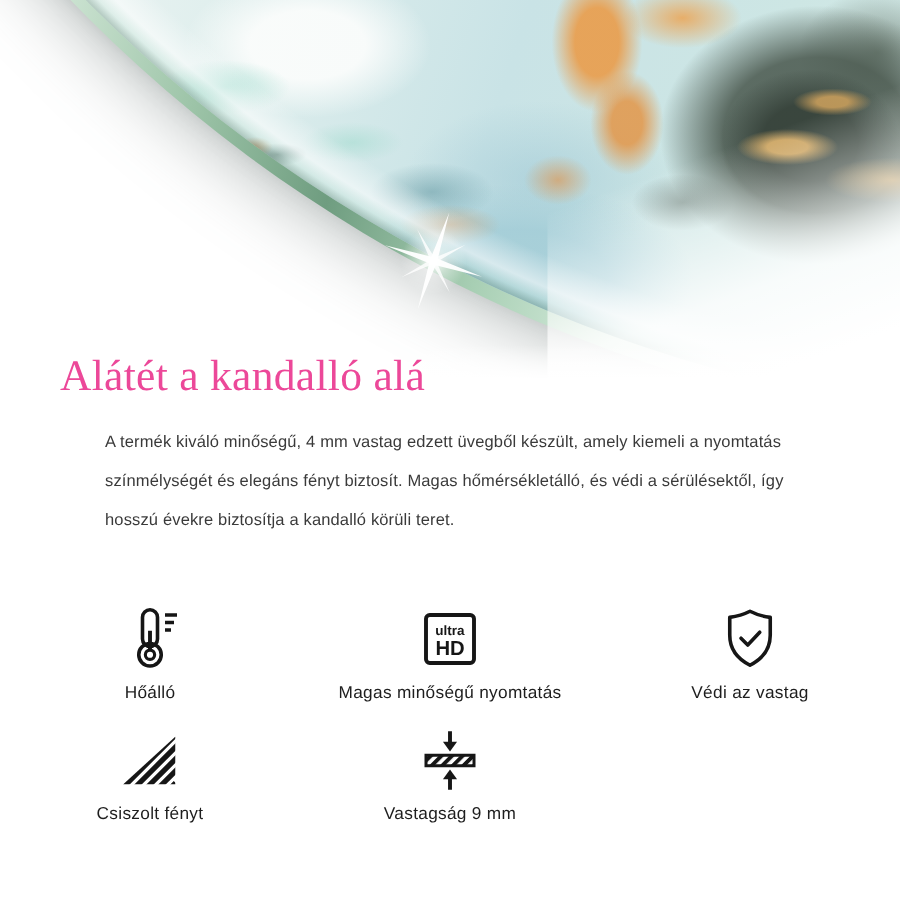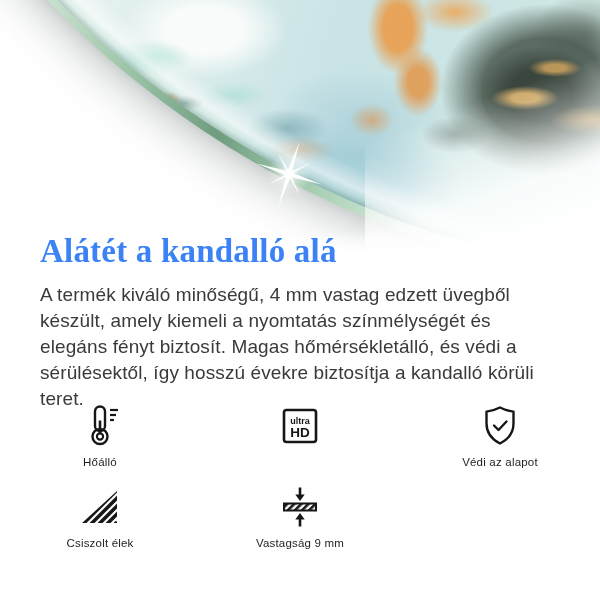--- a/index.html
+++ b/index.html
@@ -63,26 +63,26 @@
   }
   .fade-bottom {
     position:absolute; left:0; bottom:0; width:600px; height:22px;
     background: linear-gradient(to bottom, rgba(255,255,255,0), rgba(255,255,255,0.95));
   }
 
   
   .content { position:absolute; left:40px; top:233px; width:520px; }
   h1 {
     font-family:"Liberation Serif", "DejaVu Serif", serif;
-    font-weight:700; font-size:33px; line-height:37px;
-    color:#3b82f6; letter-spacing:0.2px;
+    font-weight:400; font-size:29px; line-height:37px;
+    color:#ec4899; letter-spacing:0.2px;
   }
   .content p {
     margin-top:12px;
-    font-size:19px; line-height:26px; color:#3a3a3a; letter-spacing:0.1px;
+    font-size:11px; line-height:26px; color:#3a3a3a; letter-spacing:0.1px;margin-left:30px;
   }
 
   
   .features {
     position:absolute; left:0; top:403px; width:600px;
     display:grid; grid-template-columns:repeat(3,200px); row-gap:16px;
     justify-items:center;
   }
   .feature { display:flex; flex-direction:column; align-items:center; }
   .ficon { width:46px; height:46px; display:flex; align-items:center; justify-content:center; }
@@ -138,51 +138,52 @@
   </div>
 
   <div class="feature">
     <div class="ficon">
       <svg width="46" height="46" viewBox="0 0 46 46">
         <rect x="7" y="7" width="32" height="32" rx="2.5" fill="none" stroke="#161616" stroke-width="2.6"></rect>
         <text x="23" y="20.5" font-size="9" font-weight="bold" fill="#161616" text-anchor="middle">ultra</text>
         <text x="23" y="33.5" font-size="13.5" font-weight="bold" fill="#161616" text-anchor="middle">HD</text>
       </svg>
     </div>
+    <div class="flabel">Magas minőségű nyomtatás</div>
   </div>
 
   <div class="feature">
     <div class="ficon">
       <svg width="46" height="46" viewBox="0 0 46 46" fill="none" stroke="#161616">
         <path d="M23 4.5 C27.5 6.8 32 8 36.5 8.6 V20.5 C36.5 29.5 31.2 36.3 23 40.5 C14.8 36.3 9.5 29.5 9.5 20.5 V8.6 C14 8 18.5 6.8 23 4.5 Z" stroke-width="2.4" stroke-linejoin="round"></path>
         <path d="M17 22.5 L21.5 27 L29.5 18.5" stroke-width="2.4" stroke-linecap="round" stroke-linejoin="round"></path>
       </svg>
     </div>
-    <div class="flabel">Védi az alapot</div>
+    <div class="flabel">Védi az vastag</div>
   </div>
 
 
   <div class="feature">
     <div class="ficon">
       <svg width="46" height="46" viewBox="0 0 46 46">
         <defs>
           <clipPath id="triclip">
               <path d="M40 7 L40 39 L5 39 Z"></path>
             </clipPath>
         </defs>
         <g clip-path="url(#triclip)" stroke="#161616" stroke-width="3.5">
           <line x1="1" y1="45" x2="45" y2="1"></line>
           <line x1="9" y1="45" x2="53" y2="1"></line>
           <line x1="17" y1="45" x2="61" y2="1"></line>
           <line x1="25" y1="45" x2="69" y2="1"></line>
           <line x1="33" y1="45" x2="77" y2="1" stroke-dasharray="3.5 3"></line>
         </g>
       </svg>
     </div>
-    <div class="flabel">Csiszolt élek</div>
+    <div class="flabel">Csiszolt fényt</div>
   </div>
 
   <div class="feature">
     <div class="ficon">
       <svg width="46" height="46" viewBox="0 0 46 46">
         <defs>
           <pattern id="hatch6" patternUnits="userSpaceOnUse" width="5" height="5" patternTransform="rotate(45)">
             <rect width="2.6" height="5" fill="#161616"></rect>
           </pattern>
         </defs>

